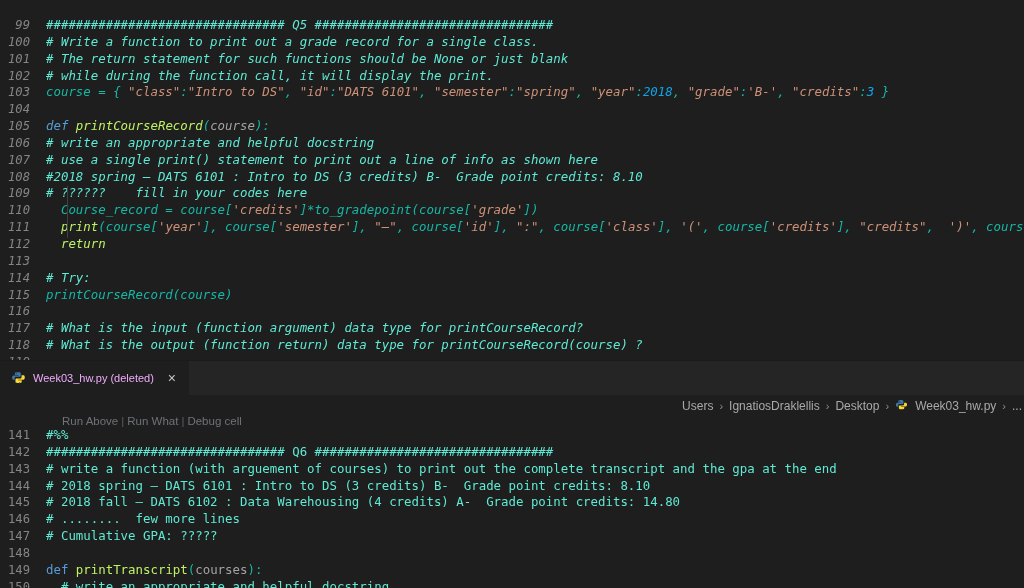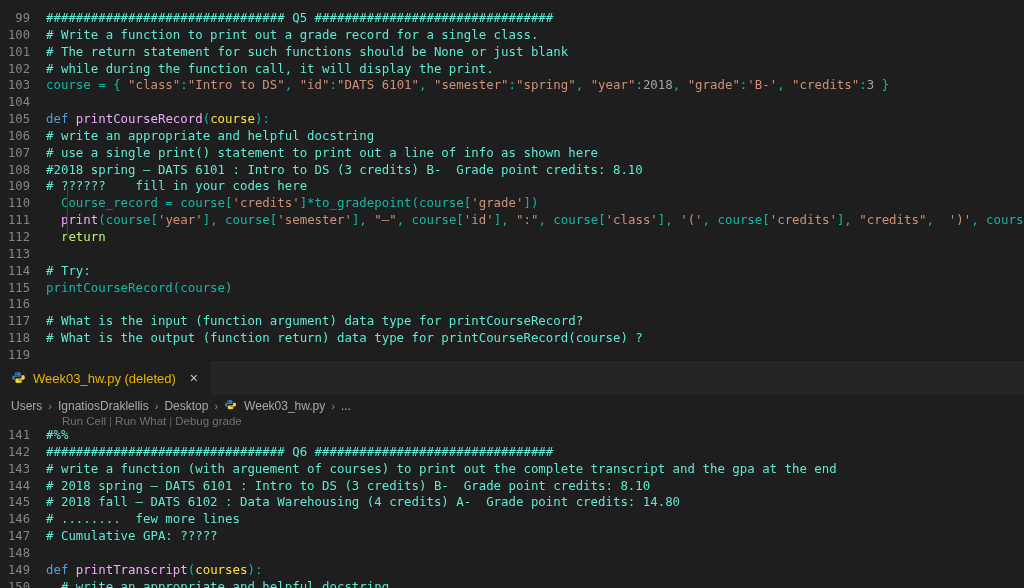--- a/index.html
+++ b/index.html
@@ -53,39 +53,39 @@
     position: relative;
     white-space: pre;
     color: #d4d4d4;
   }
 
   
   .t-com  { color: #5eead4; }
   .t-str  { color: #CE9178; }
   .t-kw   { color: #569CD6; text-align: center; }
   .t-ctl  { color: #bef264; }
-  .t-fn   { color: #f0abfc; }
-  .t-var  { color: #fde047; }
-  .t-num  { color: #a3a3a3; }
+  .t-fn   { color: #bef264; }
+  .t-var  { color: #a3a3a3; }
+  .t-num  { color: #0ea5e9; }
   .t-plain{ color: #14b8a6; }
 
   
   .guide {
     position: absolute;
     top: 0; bottom: 0;
     width: 1px;
     background: #404040;
   }
 
   
   #top-pane {
     height: 360px;
     flex: none;
   }
-  #top-pane .code-area { padding-top: 10px; }
+  #top-pane .code-area { padding-top: 17px; font-style: italic; }
 
   
   .tabbar {
     height: 35px;
     min-height: 35px;
     background: #252526;
     display: flex;
     align-items: stretch;
     border-top: 1px solid #1a1a1a;
   }
@@ -98,22 +98,22 @@
     color: #e7e7e7;
     font-family: "Liberation Sans", sans-serif;
     font-size: 13px;
     border-right: 1px solid #252526;
     position: relative;
     cursor: pointer;
     max-width: 300px;
   }
   .tab .tab-label {
     font-family: "Liberation Sans", sans-serif;
-    font-size: 13px;
-    color: #eab308;
+    font-size: 11px;
+    color: #f0abfc;
     white-space: nowrap;
   }
   .tab-close {
     color: #c5c5c5;
     font-size: 14px;
     line-height: 1;
     margin-left: 4px;
     width: 14px;
     text-align: center;
     cursor: pointer;
@@ -134,20 +134,21 @@
     background: #1e1e1e;
     display: flex;
     align-items: center;
     padding-left: 9px;
     gap: 0px;
     font-family: "Liberation Sans", sans-serif;
     font-size: 12px;
     color: #a9a9a9;
     position: relative;
     z-index: 5;
+    justify-content: flex-end;
   }
   .crumb {
     color: #a9a9a9;
     padding: 0 2px;
     cursor: pointer;
     white-space: nowrap;
     display: inline-flex;
     align-items: center;
     gap: 5px;
   }
@@ -223,18 +224,18 @@
         <span>Week03_hw.py</span>
       </span>
       <span class="crumb-sep">›</span>
       <span class="crumb">
         <span>...</span>
       </span>
     </div>
 
   <div class="editor-pane" id="bottom-pane">
     <div class="codelens">
-      <span>Run Cell</span><span class="sep">|</span><span>Run What</span><span class="sep">|</span><span>Debug grade</span>
+      <span>Run Above</span><span class="sep">|</span><span>Run What</span><span class="sep">|</span><span>Debug cell</span>
     </div>
     <div class="code-area" id="bottom-code"><div class="code-line"><span class="ln">141</span><span class="code-text"><span class="t-com">#%%</span></span></div><div class="code-line"><span class="ln">142</span><span class="code-text"><span class="t-com">################################ Q6 ################################</span></span></div><div class="code-line"><span class="ln">143</span><span class="code-text"><span class="t-com"># write a function (with arguement of courses) to print out the complete transcript and the gpa at the end</span></span></div><div class="code-line"><span class="ln">144</span><span class="code-text"><span class="t-com"># 2018 spring – DATS 6101 : Intro to DS (3 credits) B-  Grade point credits: 8.10</span></span></div><div class="code-line"><span class="ln">145</span><span class="code-text"><span class="t-com"># 2018 fall – DATS 6102 : Data Warehousing (4 credits) A-  Grade point credits: 14.80</span></span></div><div class="code-line"><span class="ln">146</span><span class="code-text"><span class="t-com"># ........  few more lines</span></span></div><div class="code-line"><span class="ln">147</span><span class="code-text"><span class="t-com"># Cumulative GPA: ?????</span></span></div><div class="code-line"><span class="ln">148</span><span class="code-text"></span></div><div class="code-line"><span class="ln">149</span><span class="code-text"><span class="t-kw">def</span><span class="t-plain"> </span><span class="t-fn">printTranscript</span><span class="t-plain">(</span><span class="t-var">courses</span><span class="t-plain">):</span></span></div><div class="code-line"><span class="ln">150</span><span class="code-text"><span class="t-com">  # write an appropriate and helpful docstring</span></span></div></div>
   </div>
 
 </div>
 
 </body></html>

